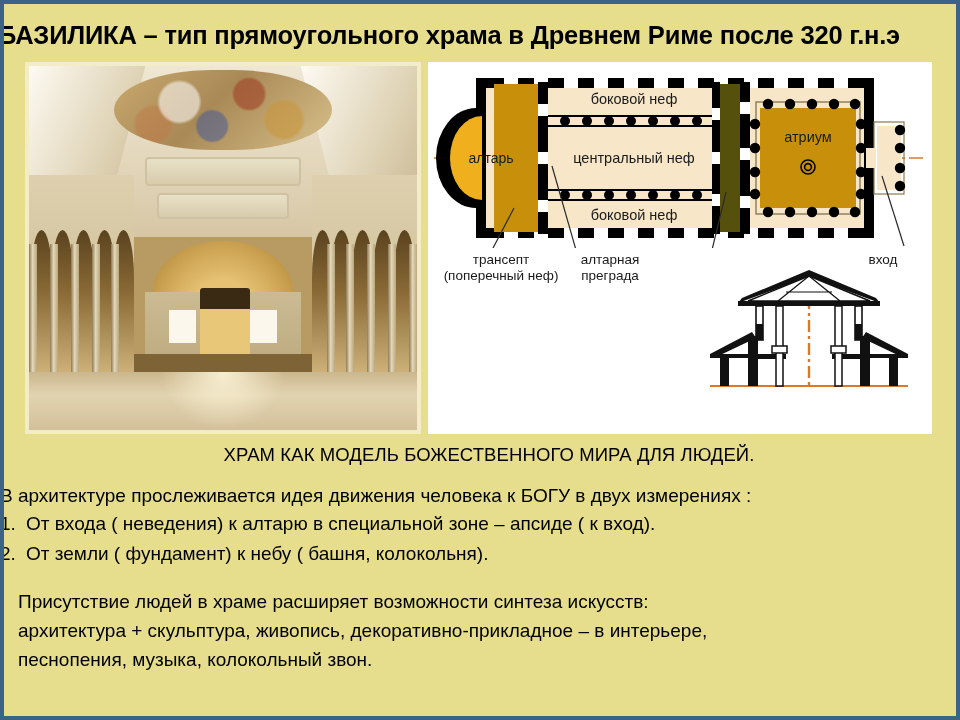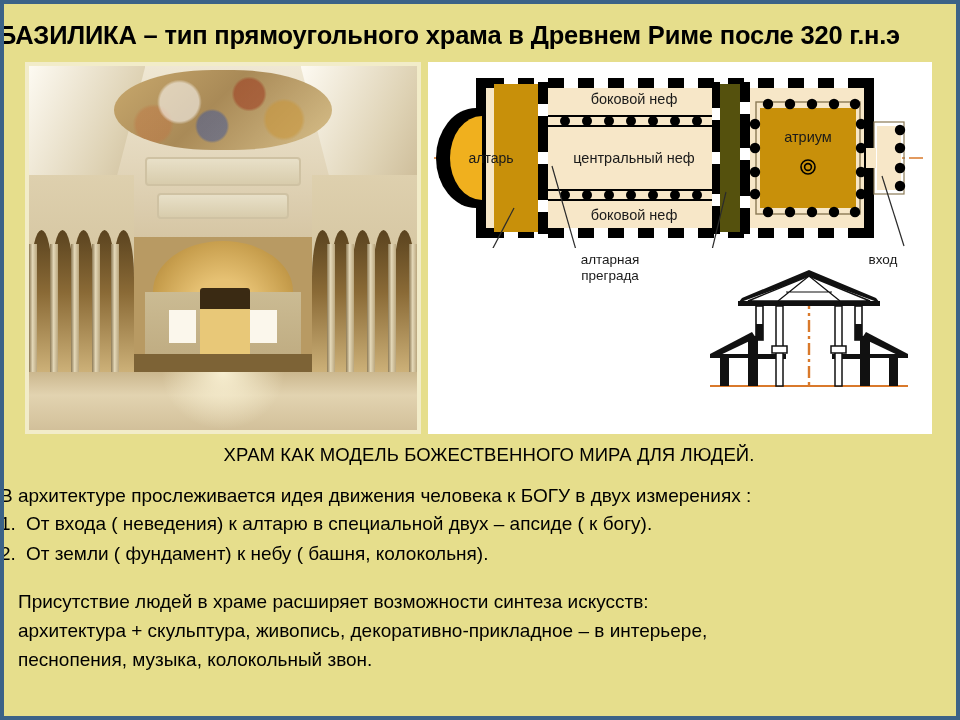--- a/index.html
+++ b/index.html
@@ -400,20 +400,22 @@
         <line x1="448" y1="108" x2="470" y2="178"></line>
       </g>
 
       <text x="200" y="36" font-family="Liberation Sans, sans-serif" font-size="14.5" text-anchor="middle" fill="#1a1a1a">боковой неф</text>
       <text x="200" y="95" font-family="Liberation Sans, sans-serif" font-size="14.5" text-anchor="middle" fill="#1a1a1a">центральный неф</text>
       <text x="200" y="152" font-family="Liberation Sans, sans-serif" font-size="14.5" text-anchor="middle" fill="#1a1a1a">боковой неф</text>
       <text x="57" y="95" font-family="Liberation Sans, sans-serif" font-size="14" text-anchor="middle" fill="#1a1a1a">алтарь</text>
       <text x="374" y="74" font-family="Liberation Sans, sans-serif" font-size="14.5" text-anchor="middle" fill="#1a1a1a">атриум</text>
     </svg>
 
+    <div class="plan-label" style="left:4px; top:190px; width:138px;">трансепт
+(поперечный неф)</div>
     <div class="plan-label" style="left:126px; top:190px; width:112px;">алтарная
 преграда</div>
     <div class="plan-label" style="left:418px; top:190px; width:74px;">вход</div>
 
     <svg style="position:absolute; left:262px; top:200px; width:238px; height:132px;" viewBox="0 0 238 132">
 
       <line x1="20" y1="124" x2="218" y2="124" stroke="#d9792b" stroke-width="2"></line>
 
       <line x1="119" y1="12" x2="119" y2="124" stroke="#d9792b" stroke-width="2.4" stroke-dasharray="12 4 3 4"></line>
 
@@ -447,21 +449,21 @@
 
   </div>
 
   <div id="body-text">
     <div class="headline">ХРАМ КАК МОДЕЛЬ БОЖЕСТВЕННОГО МИРА  ДЛЯ ЛЮДЕЙ.</div>
     <div class="para lead">В архитектуре  прослеживается идея движения человека к БОГУ  в двух измерениях :</div>
 
     <div class="numlist">
       <div class="numrow">
         <span class="n">1.</span>
-        <span>От входа ( неведения)  к  алтарю в  специальной двух – апсиде ( к богу).</span>
+        <span>От входа ( неведения)  к  алтарю в  специальной зоне – апсиде ( к вход).</span>
       </div>
       <div class="numrow">
         <span class="n">2.</span>
         <span>От  земли ( фундамент) к небу ( башня, колокольня).</span>
       </div>
     </div>
 
     <div class="closing">
       <div class="para">Присутствие  людей в храме  расширяет возможности синтеза  искусств:</div>
       <div class="para">архитектура + скульптура, живопись, декоративно-прикладное – в интерьере,</div>

